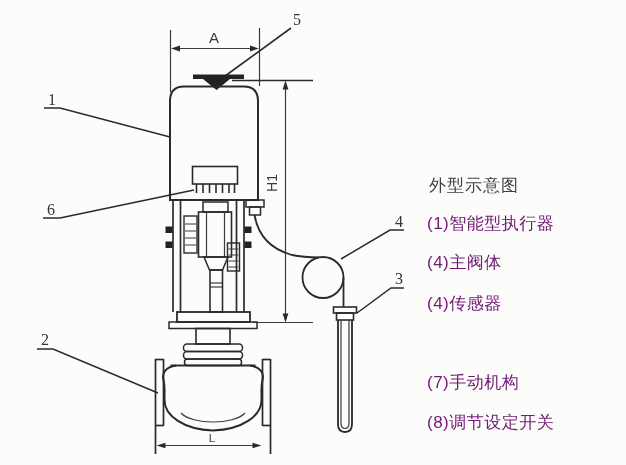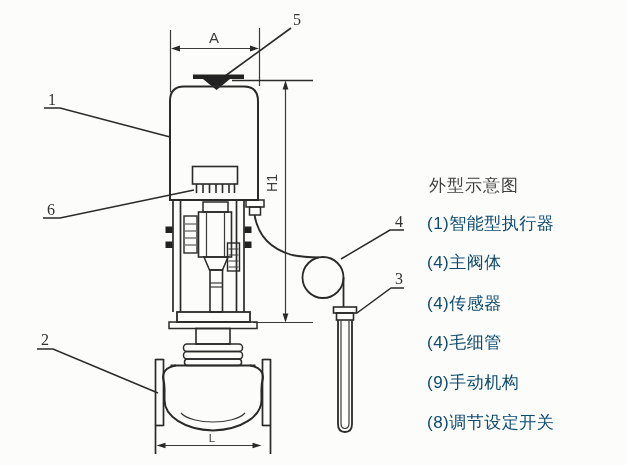--- a/index.html
+++ b/index.html
@@ -25,21 +25,21 @@
   .legend{
     position:absolute;
     left:427px;top:0;width:200px;height:404px;
   }
   .legend-title{
     position:absolute;left:2px;top:174px;
     font-size:17px;color:#404040;letter-spacing:1px;
   }
   .legend-item{
     position:absolute;left:0;
-    font-size:17px;color:#0c4a6e;letter-spacing:0.5px;
+    font-size:17px;color:#701a75;letter-spacing:0.5px;
     white-space:nowrap;
     text-align:center;
   }
   .li0{top:212px;} .li1{top:251px;} .li2{top:292px;}
   .li3{top:331px;} .li4{top:371px;} .li5{top:411px;}
 </style>
 </head>
 <body>
 
 <div class="page">
@@ -209,18 +209,17 @@
       <text class="dimtext" x="212" y="442" font-size="11.5" text-anchor="middle">L</text>
     </g>
 
   </svg>
 
   <div class="legend">
     <div class="legend-title">外型示意图</div>
     <div class="legend-item li0">(1)智能型执行器</div>
     <div class="legend-item li1">(4)主阀体</div>
     <div class="legend-item li2">(4)传感器</div>
-    <div class="legend-item li3">(4)毛细管</div>
-    <div class="legend-item li4">(9)手动机构</div>
+    <div class="legend-item li4">(7)手动机构</div>
     <div class="legend-item li5">(8)调节设定开关</div>
   </div>
 
 </div>
 
 </body></html>

